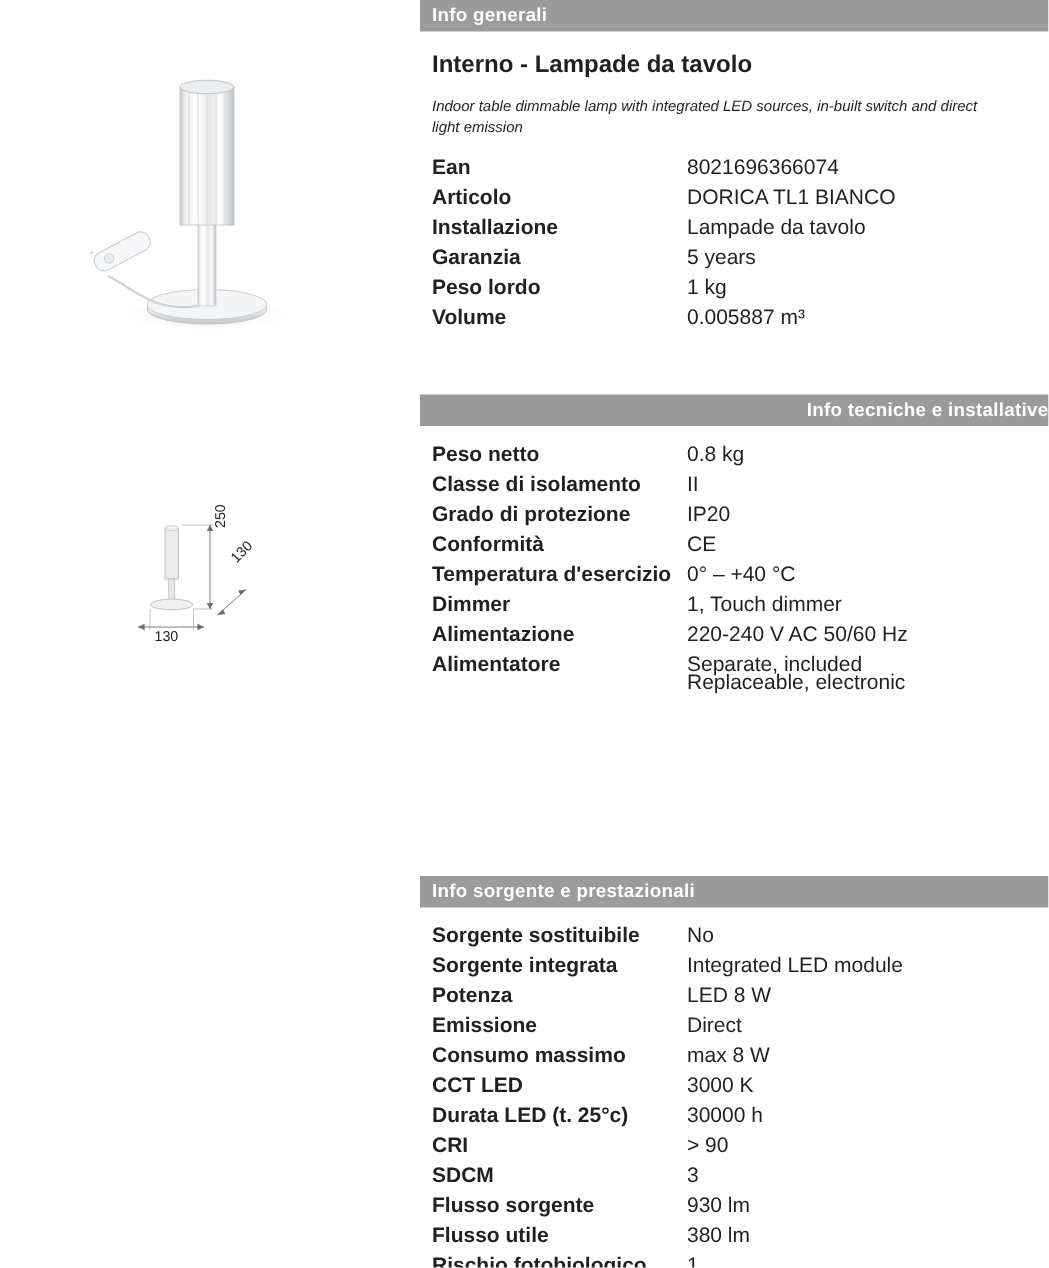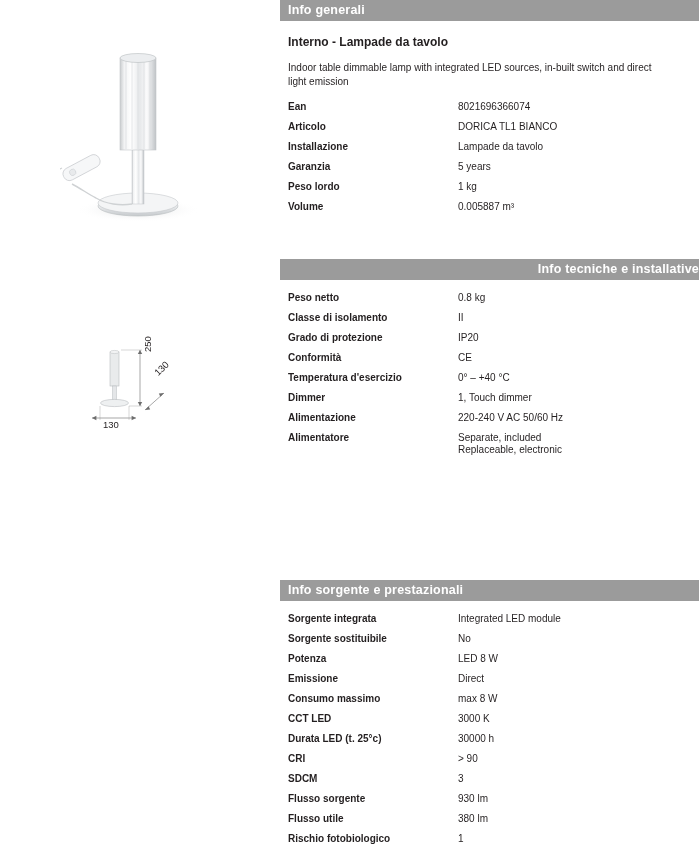--- a/index.html
+++ b/index.html
@@ -61,37 +61,38 @@
     letter-spacing: .2px;
     height: 21px;
     line-height: 13px;
   }
 
   .section-body {
     padding: 0 0 0 8px;
   }
 
   .product-title {
-    font-size: 12px;
+    font-size: 16px;
     font-weight: bold;
     margin: 14px 0 0 0;
     color: #231f20;
   }
 
   .product-desc {
     font-size: 10px;
     line-height: 14px;
     color: #231f20;
     margin: 12px 0 0 0;
     width: 382px;
+    font-style: italic;
   }
 
   table.spec {
     border-collapse: collapse;
-    font-size: 10px;
+    font-size: 14px;
     margin-top: 12px;
     width: 390px;
   }
   table.spec td {
     vertical-align: top;
     padding: 0 0 8px 0;
     line-height: 12px;
   }
   table.spec td.k {
     width: 170px;
@@ -283,28 +284,28 @@
           </tr>
         </tbody>
       </table>
     </div>
 
     <div class="section-header" style="margin-top:116px;">Info sorgente e prestazionali</div>
     <div class="section-body sec3-body">
       <table class="spec">
         <tbody>
           <tr>
+            <td class="k">Sorgente sostituibile</td>
+            <td class="v">No</td>
+          </tr>
+          <tr>
             <td class="k">Sorgente integrata</td>
             <td class="v">Integrated LED module</td>
           </tr>
           <tr>
-            <td class="k">Sorgente sostituibile</td>
-            <td class="v">No</td>
-          </tr>
-          <tr>
             <td class="k">Potenza</td>
             <td class="v">LED 8 W</td>
           </tr>
           <tr>
             <td class="k">Emissione</td>
             <td class="v">Direct</td>
           </tr>
           <tr>
             <td class="k">Consumo massimo</td>
             <td class="v">max 8 W</td>

